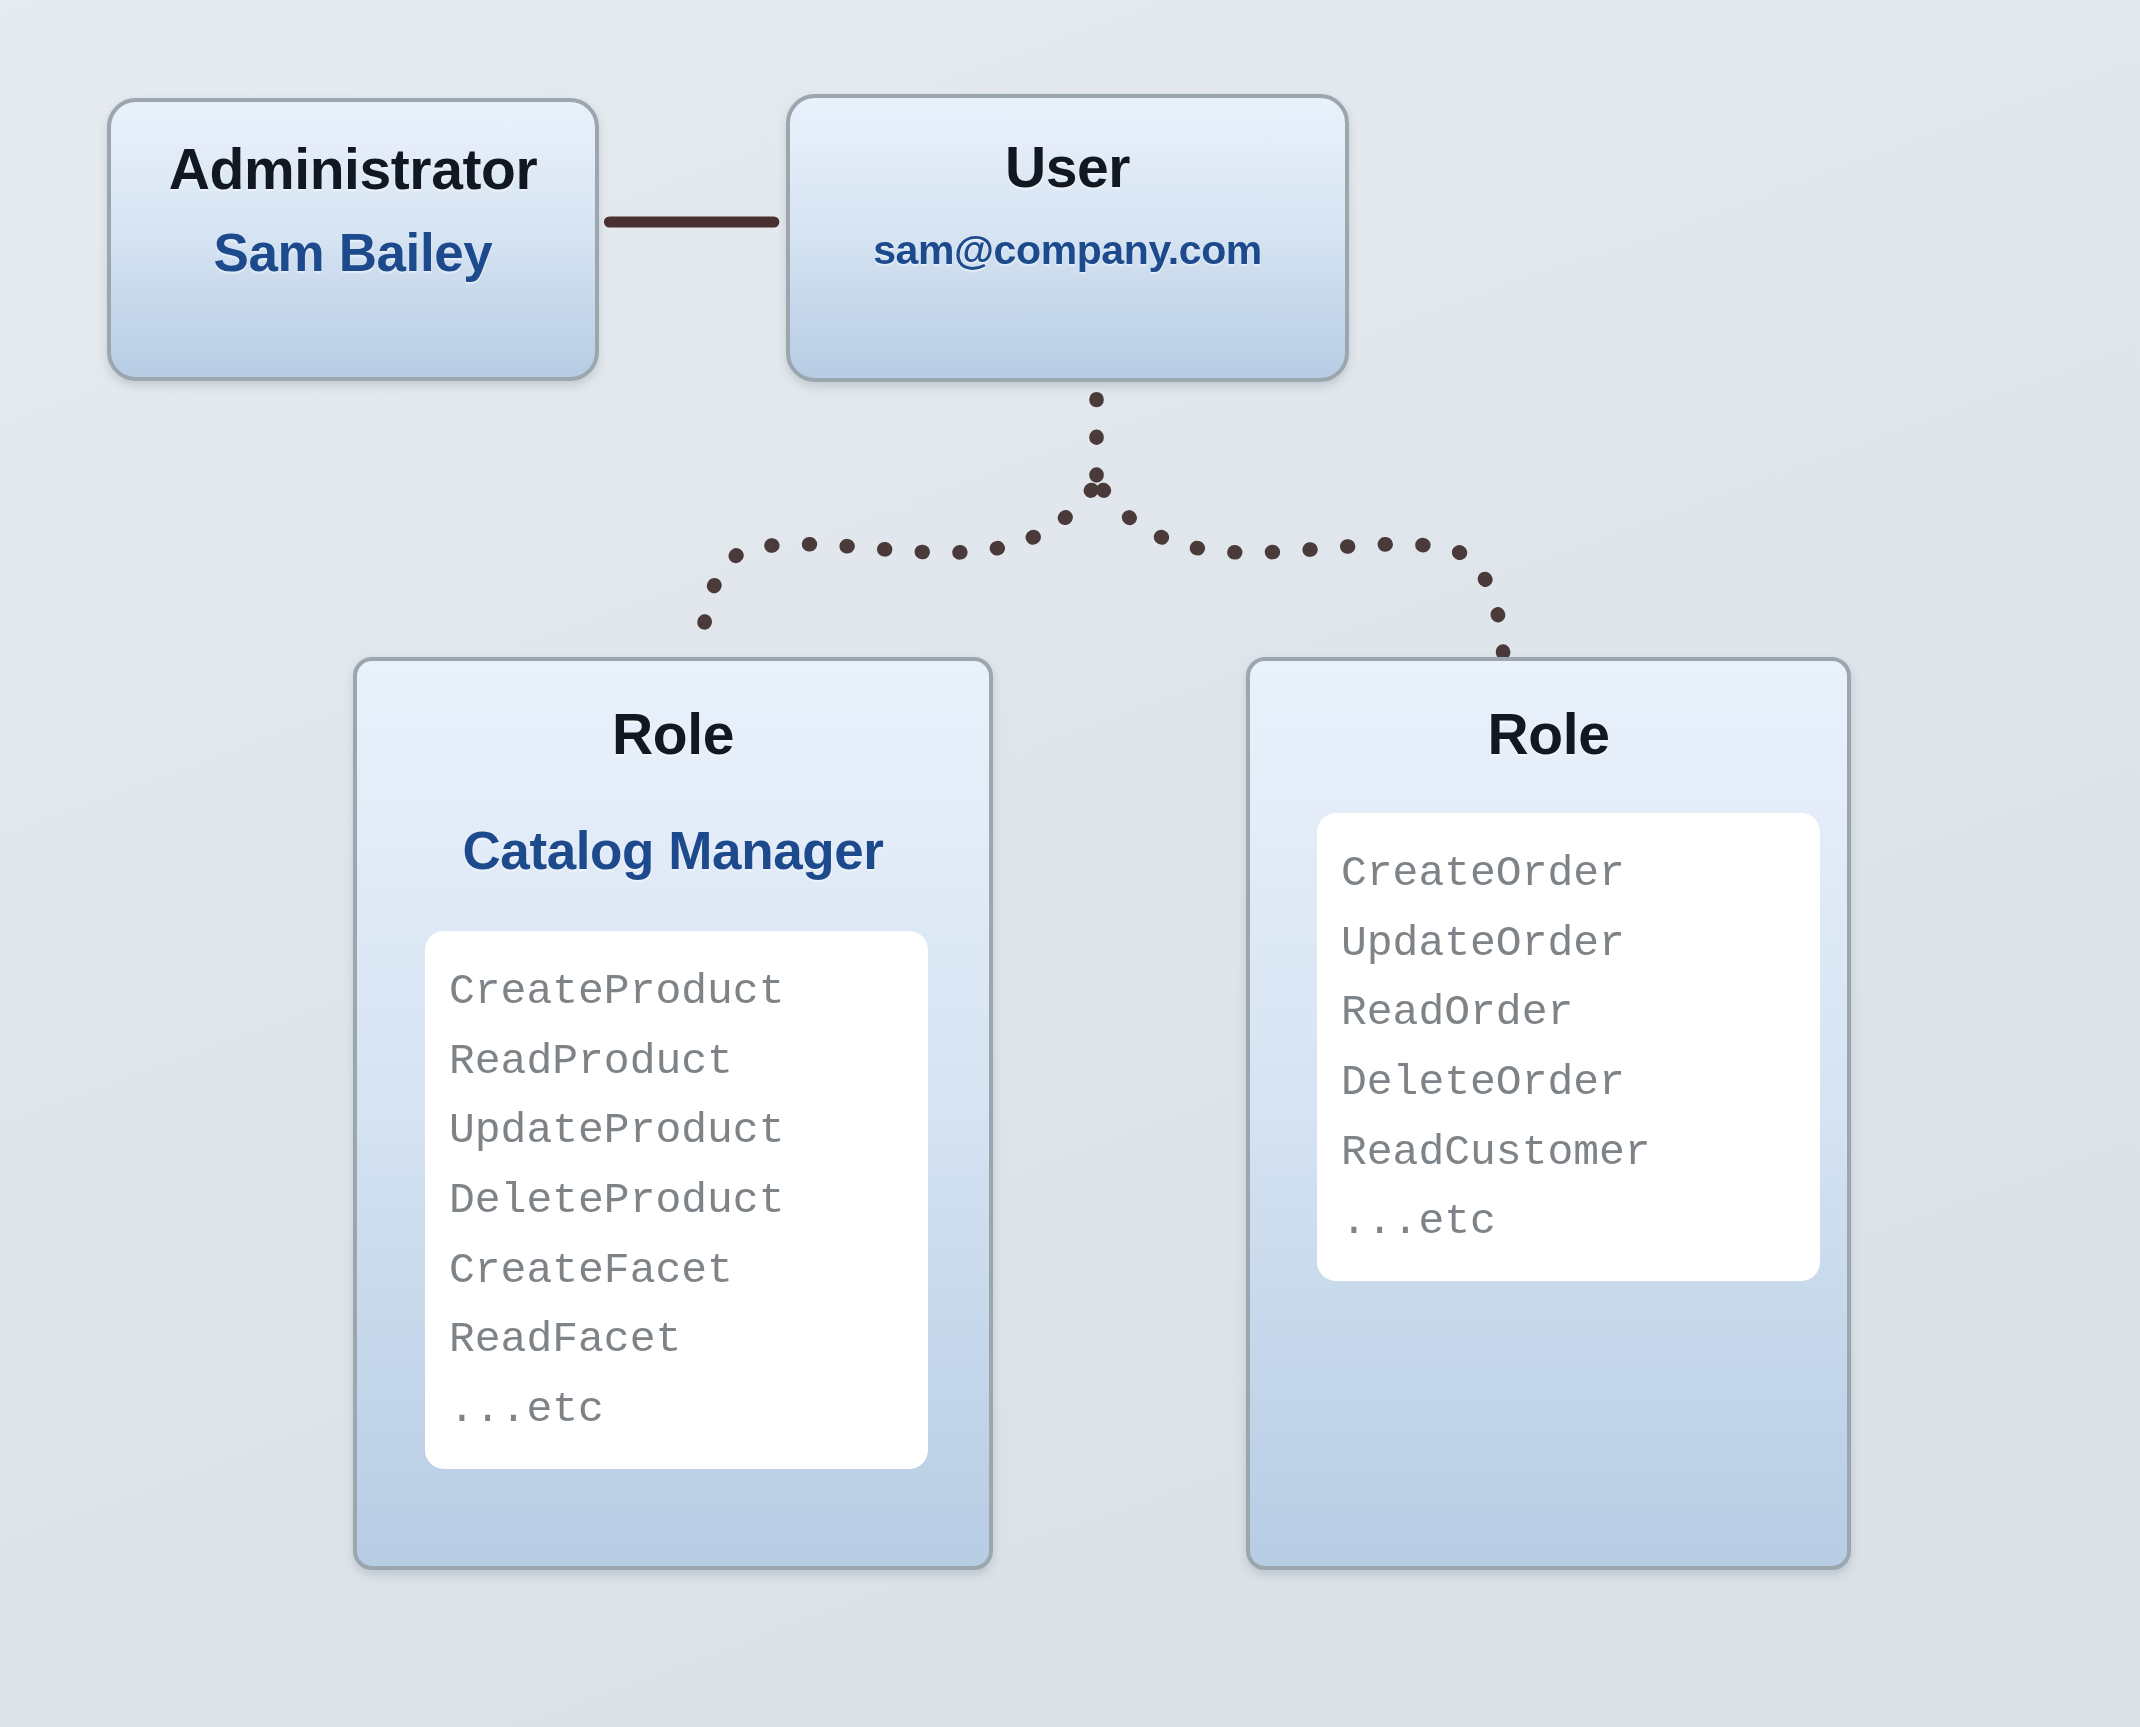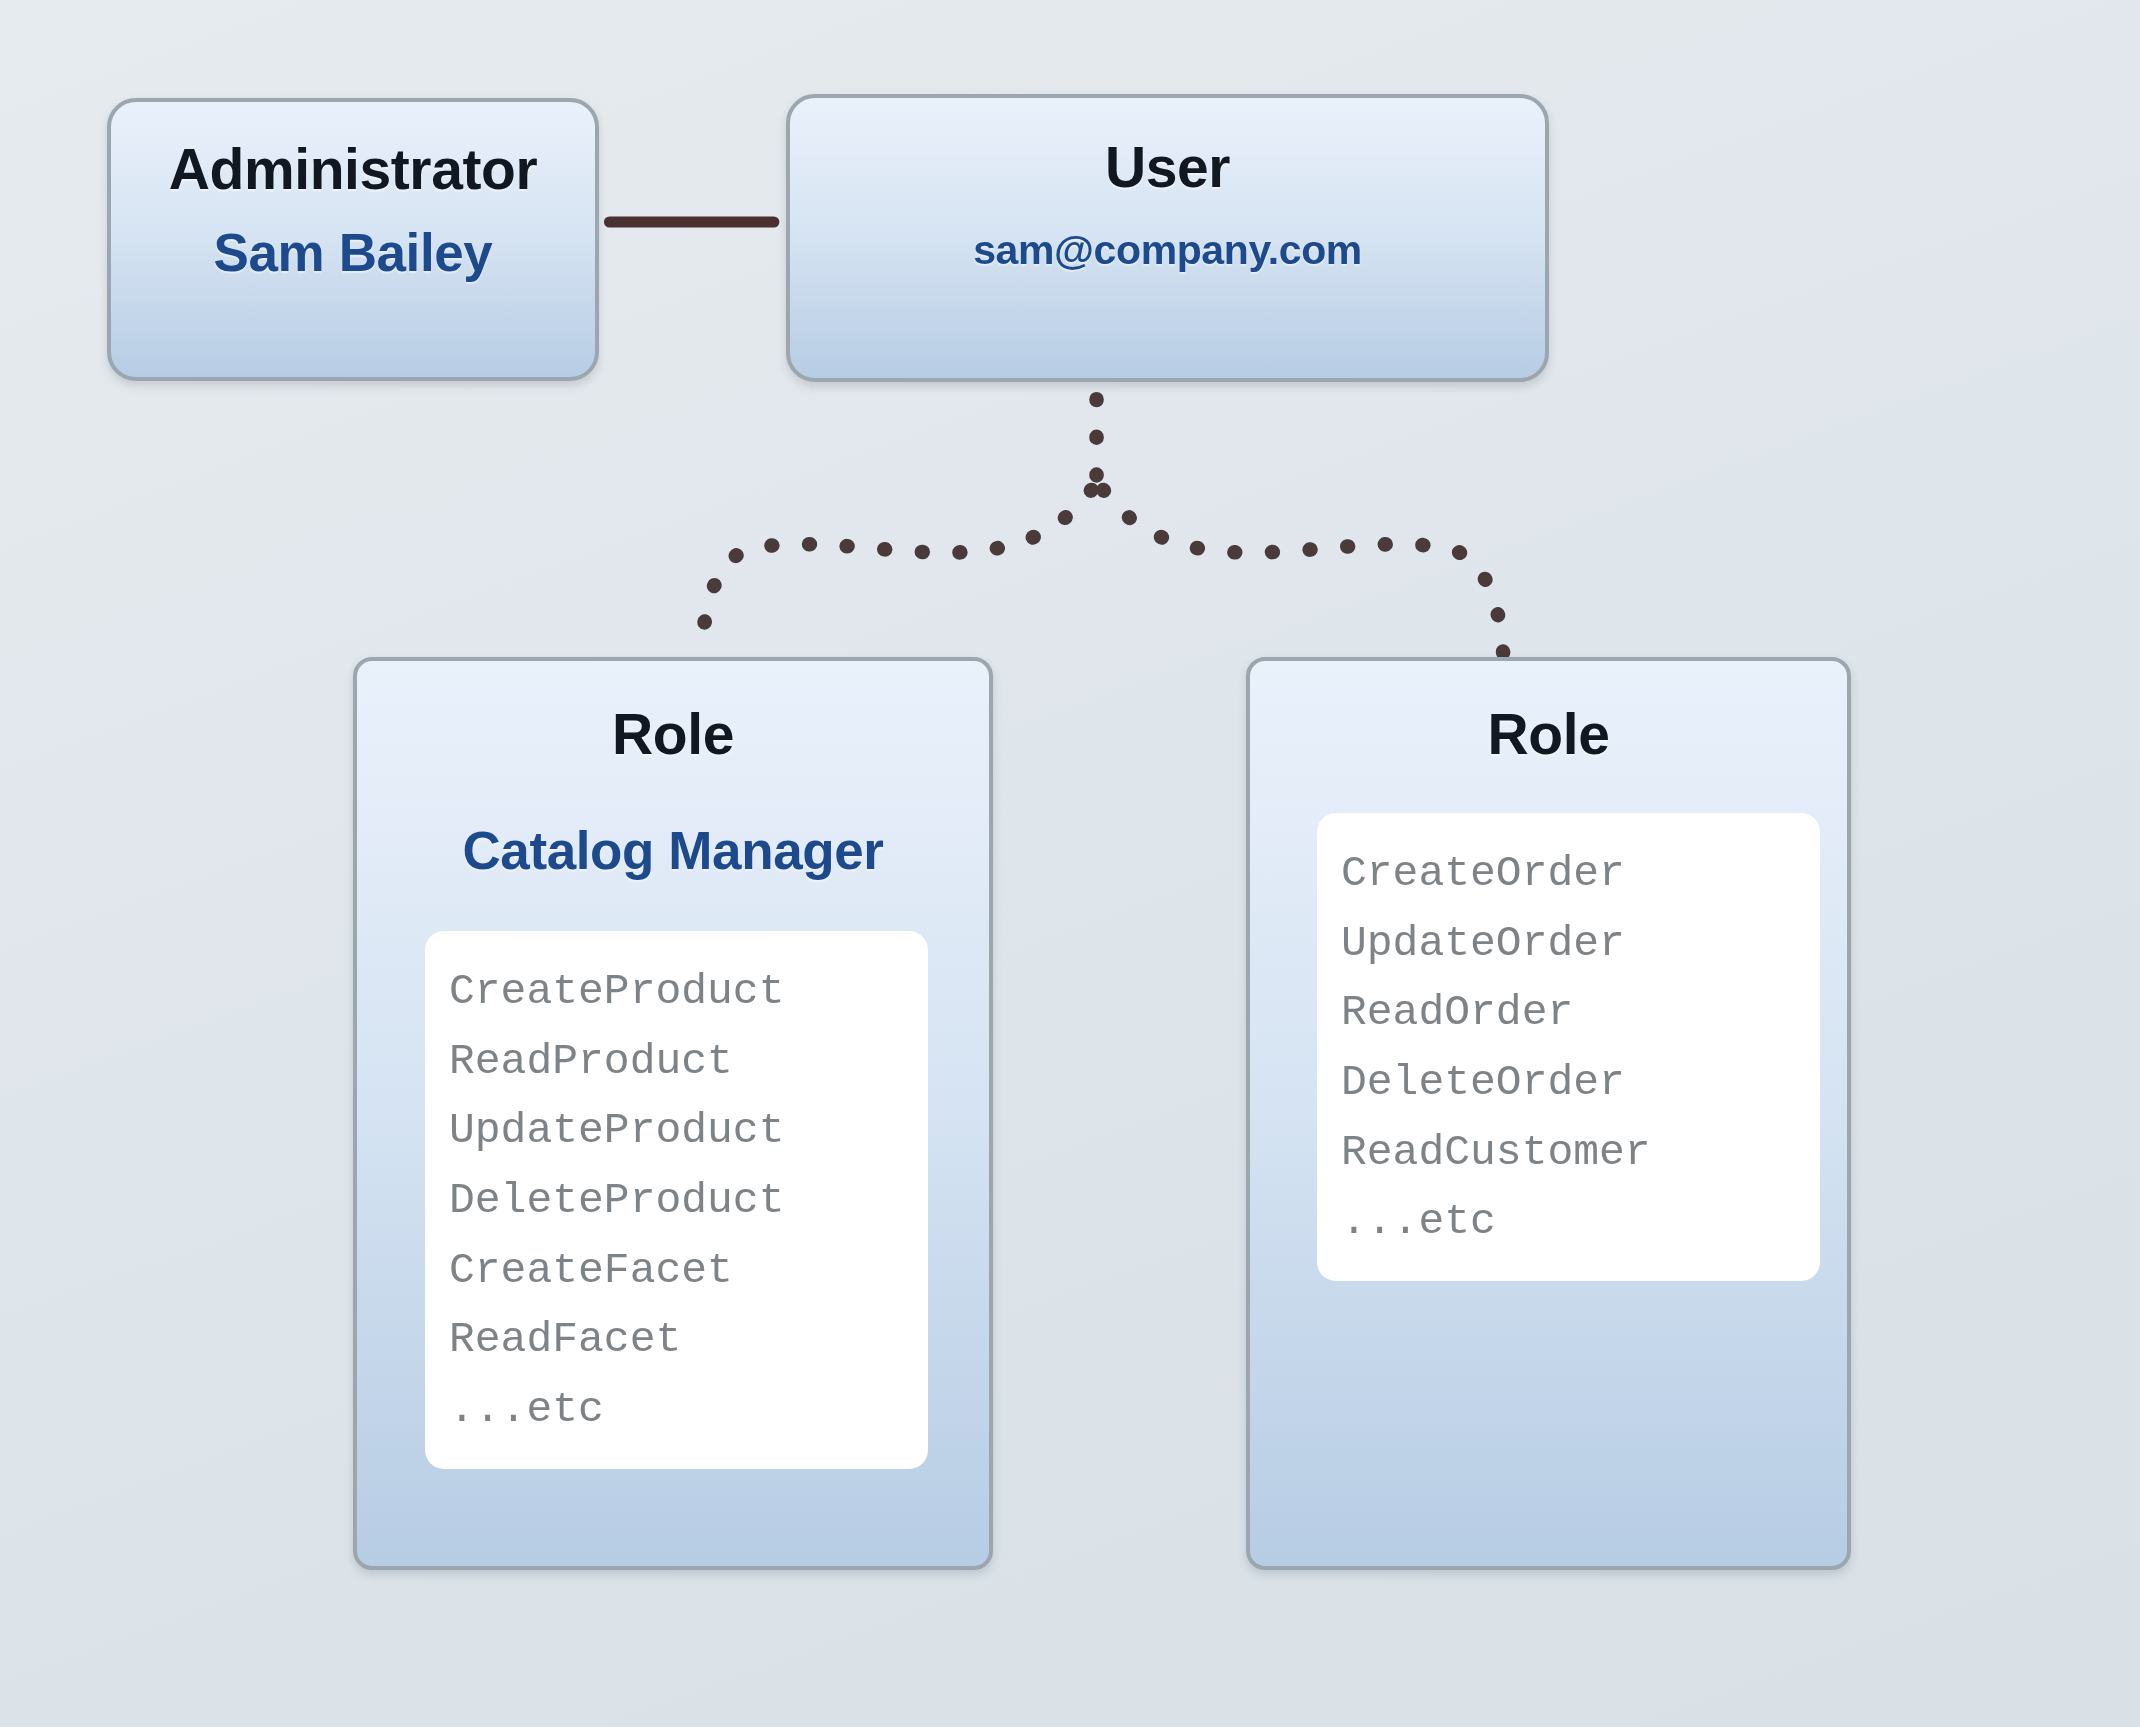--- a/index.html
+++ b/index.html
@@ -63,21 +63,21 @@
   #admin-node {
     left: 107px;  top: 98px;
     width: 492px; height: 283px;
     padding-top: 39px;
   }
   #admin-node .node-type  { font-size: 57px; line-height: 1.0; }
   #admin-node .node-value { font-size: 53px; margin-top: 24px; }
 
   #user-node {
     left: 786px;  top: 94px;
-    width: 763px; height: 288px;
+    width: 563px; height: 288px;
     padding-top: 41px;
   }
   #user-node .node-type  { font-size: 57px; line-height: 1.0; }
   #user-node .node-value { font-size: 41px; margin-top: 31px; }
 
   
   .role-node {
     top: 657px;
     height: 913px;
     padding-top: 45px;

